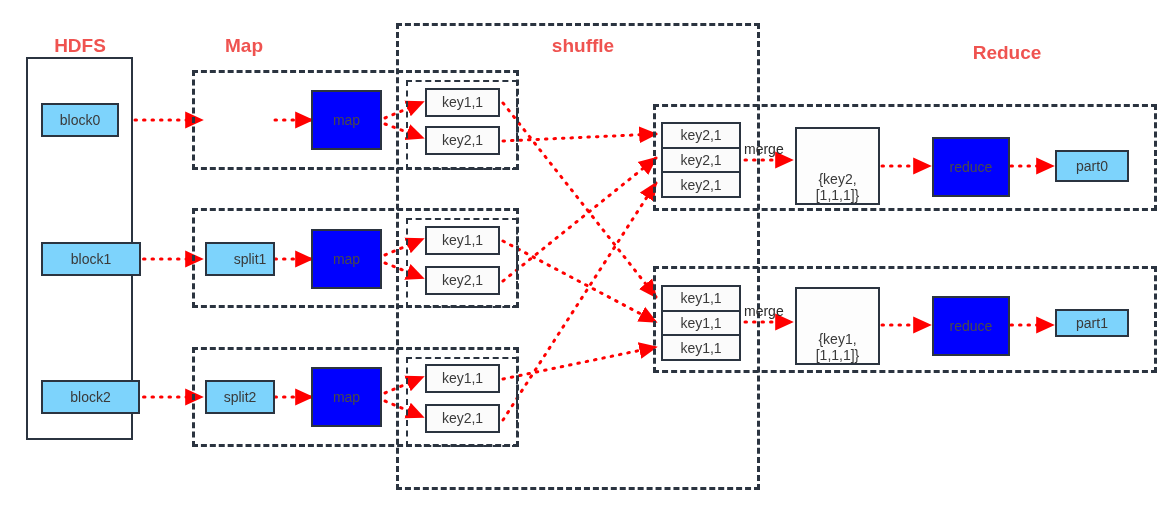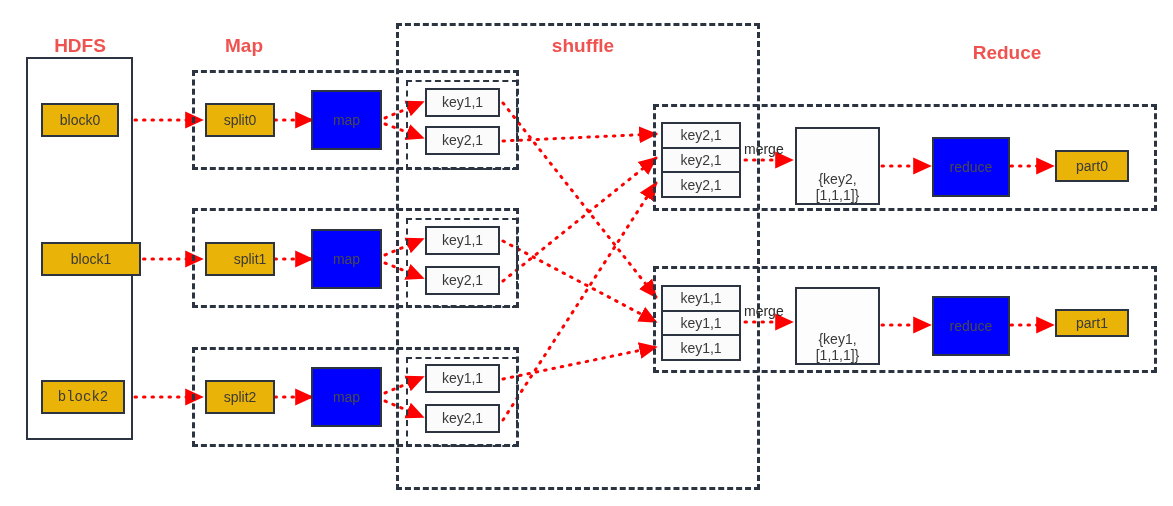--- a/index.html
+++ b/index.html
@@ -58,21 +58,21 @@
     box-sizing: border-box;
     display: flex;
     align-items: center;
     justify-content: center;
     font-size: 14px;
     color: #3a3a3a;
     white-space: nowrap;
     line-height: 1.15;
   }
   .node.orange {
-    background: #eab308;
+    background: #7dd3fc;
     border: 2.5px solid #2b3440;
   }
   .node.blue {
     background: #0000ff;
     border: 2.5px solid #2b3440;
     color: #4a4a4a;
   }
   .node.white {
     background: #fdfdfd;
     border: 2.5px solid #2b3440;
@@ -167,27 +167,26 @@
 
   <div class="section-title" style="left:80px; top:35px;">HDFS</div>
   <div class="section-title" style="left:244px; top:35px;">Map</div>
   <div class="section-title" style="left:583px; top:35px;">shuffle</div>
   <div class="section-title" style="left:1007px; top:42px;">Reduce</div>
 
   <div class="solid-box" style="left:26px; top:57px; width:107px; height:383px;"></div>
 
   <div class="node orange" style="left:41px; top:103px; width:78px; height:34px;">block0</div>
   <div class="node orange" style="left:41px; top:242px; width:100px; height:34px;">block1</div>
-  <div class="node orange" style="left:41px; top:380px; width:84px; height:34px;font-family:Liberation Mono, monospace;">block2</div>
+  <div class="node orange" style="left:41px; top:380px; width:99px; height:34px;">block2</div>
 
   <div class="dashed-box" style="left:192px; top:70px; width:327px; height:100px;"></div>
   <div class="dashed-box" style="left:192px; top:208px; width:327px; height:100px;"></div>
   <div class="dashed-box" style="left:192px; top:347px; width:327px; height:100px;"></div>
 
-  <div class="node orange" style="left:205px; top:103px; width:70px; height:34px;">split0</div>
   <div class="node orange" style="left:205px; top:242px; width:70px; height:34px;padding-left:20px;">split1</div>
   <div class="node orange" style="left:205px; top:380px; width:70px; height:34px;">split2</div>
 
   <div class="node blue" style="left:311px; top:90px; width:71px; height:60px;">map</div>
   <div class="node blue" style="left:311px; top:229px; width:71px; height:60px;">map</div>
   <div class="node blue" style="left:311px; top:367px; width:71px; height:60px;">map</div>
 
   <div class="dashed-box" style="left:396px; top:23px; width:364px; height:467px;"></div>
 
   <div class="dashed-box thin" style="left:406px; top:80px; width:112px; height:90px;"></div>

